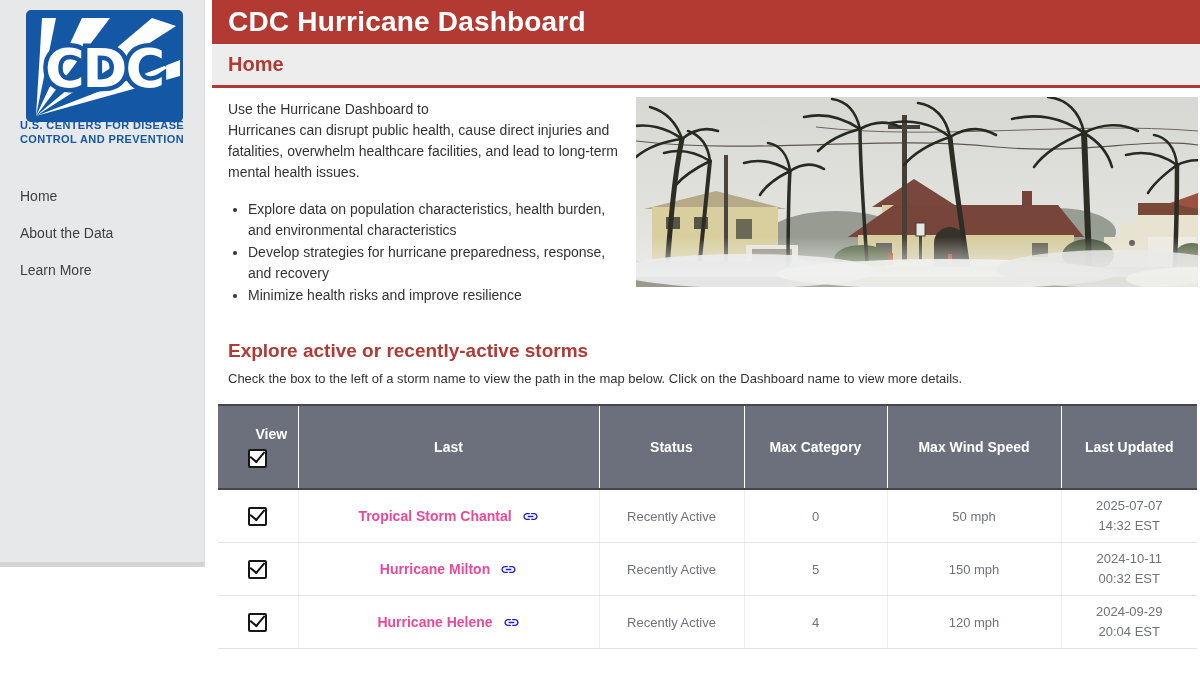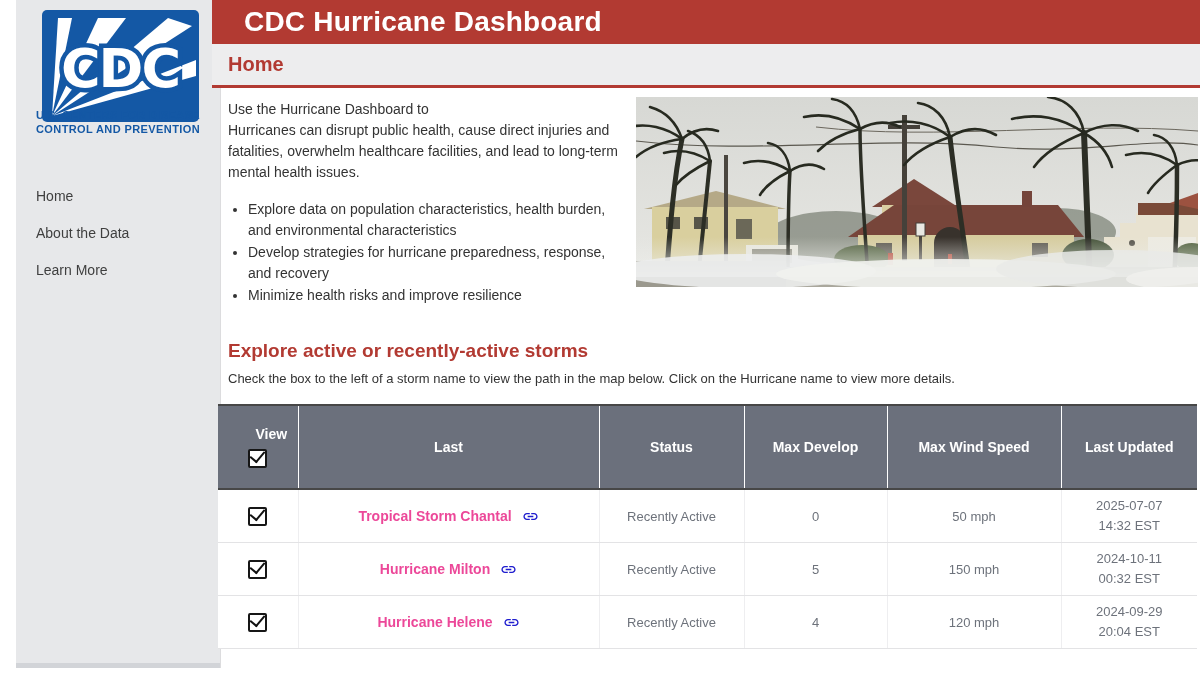--- a/index.html
+++ b/index.html
@@ -1,30 +1,30 @@
 <!DOCTYPE html>
 <html><head>
 <meta charset="utf-8">
 <style>
   html,body{margin:0;padding:0;background:#fff;}
   body{font-family:"Liberation Sans",sans-serif;-webkit-font-smoothing:antialiased;}
   .page{position:relative;width:1200px;height:675px;overflow:hidden;background:#fff;}
 
   
-  .sidebar{position:absolute;left:0;top:0;width:204px;height:668px;background:#e7e8ea;border-right:1px solid #dcdcde;margin-left:16px;}
+  .sidebar{position:absolute;left:0;top:0;width:204px;height:567px;background:#e7e8ea;border-right:1px solid #dcdcde;}
   .sidebar::after{content:'';position:absolute;left:0;bottom:0;width:100%;height:5px;background:#d2d4d8;}
   .logo-box{position:absolute;left:26px;top:10px;width:157px;height:112px;}
-  .org-text{position:absolute;left:12px;top:108px;width:180px;text-align:center;
+  .org-text{position:absolute;left:12px;top:118px;width:180px;text-align:center;
             color:#1458a5;font-weight:bold;font-size:11px;line-height:14px;letter-spacing:.4px;}
   .nav{position:absolute;left:20px;top:188px;width:170px;}
   .nav-item{font-size:14px;color:#3f3f3f;margin-bottom:21px;cursor:pointer;}
 
   
   .titlebar{position:absolute;left:212px;top:0;width:988px;height:44px;background:#b23a32;}
-  .titlebar .t{color:#fff;font-size:28px;font-weight:bold;line-height:44px;padding-left:16px;letter-spacing:.2px;margin-left:16px;}
+  .titlebar .t{color:#fff;font-size:28px;font-weight:bold;line-height:44px;padding-left:16px;letter-spacing:.2px;}
   .homebar{position:absolute;left:212px;top:44px;width:988px;height:41px;background:#ededee;border-bottom:3px solid #b23a32;}
   .homebar .t{color:#b23a32;font-size:20px;font-weight:bold;line-height:41px;padding-left:16px;}
 
   
   .intro{position:absolute;left:228px;top:99px;width:398px;font-size:14px;line-height:21px;color:#333;}
   .intro p{margin:0 0 16px 0;}
   .intro ul{margin:14px 0 0 0;padding-left:20px;}
   .intro li{margin:0 0 1px 0;width:372px;}
 
   
@@ -197,40 +197,40 @@
       <rect x="312" y="157" width="4" height="10" fill="#b5412f"></rect>
       <rect x="0" y="140" width="562" height="40" fill="url(#mist)" opacity=".85"></rect>
       <ellipse cx="110" cy="174" rx="130" ry="17" fill="#eceded" opacity=".9"></ellipse>
       <ellipse cx="310" cy="177" rx="170" ry="15" fill="#f0f1ee" opacity=".92"></ellipse>
       <ellipse cx="480" cy="172" rx="120" ry="19" fill="#e9eae7" opacity=".85"></ellipse>
       <ellipse cx="560" cy="182" rx="70" ry="12" fill="#eff0ec" opacity=".9"></ellipse>
     </svg>
   </div>
 
   <div class="h2">Explore active or recently-active storms</div>
-  <div class="instruction">Check the box to the left of a storm name to view the path in the map below. Click on the Hurricane name to view more details.</div>
+  <div class="instruction">Check the box to the left of a storm name to view the path in the map below. Click on the Dashboard name to view more details.</div>
 
   <table class="storms">
     <colgroup>
       <col style="width:80px">
         <col style="width:301px">
         <col style="width:145px">
       <col style="width:143px">
         <col style="width:174px">
         <col style="width:136px">
     </colgroup>
     <thead>
       <tr>
         <th>
           <span class="view-head-label">View</span>
           <span class="cb"></span>
         </th>
         <th>Last</th>
         <th>Status</th>
-        <th>Max Develop</th>
+        <th>Max Category</th>
         <th>Max Wind Speed</th>
         <th>Last Updated</th>
       </tr>
     </thead>
     <tbody>
       <tr>
         <td><span class="cb"></span></td>
         <td>
           <a class="name-link">
             <span>Tropical Storm Chantal</span>

